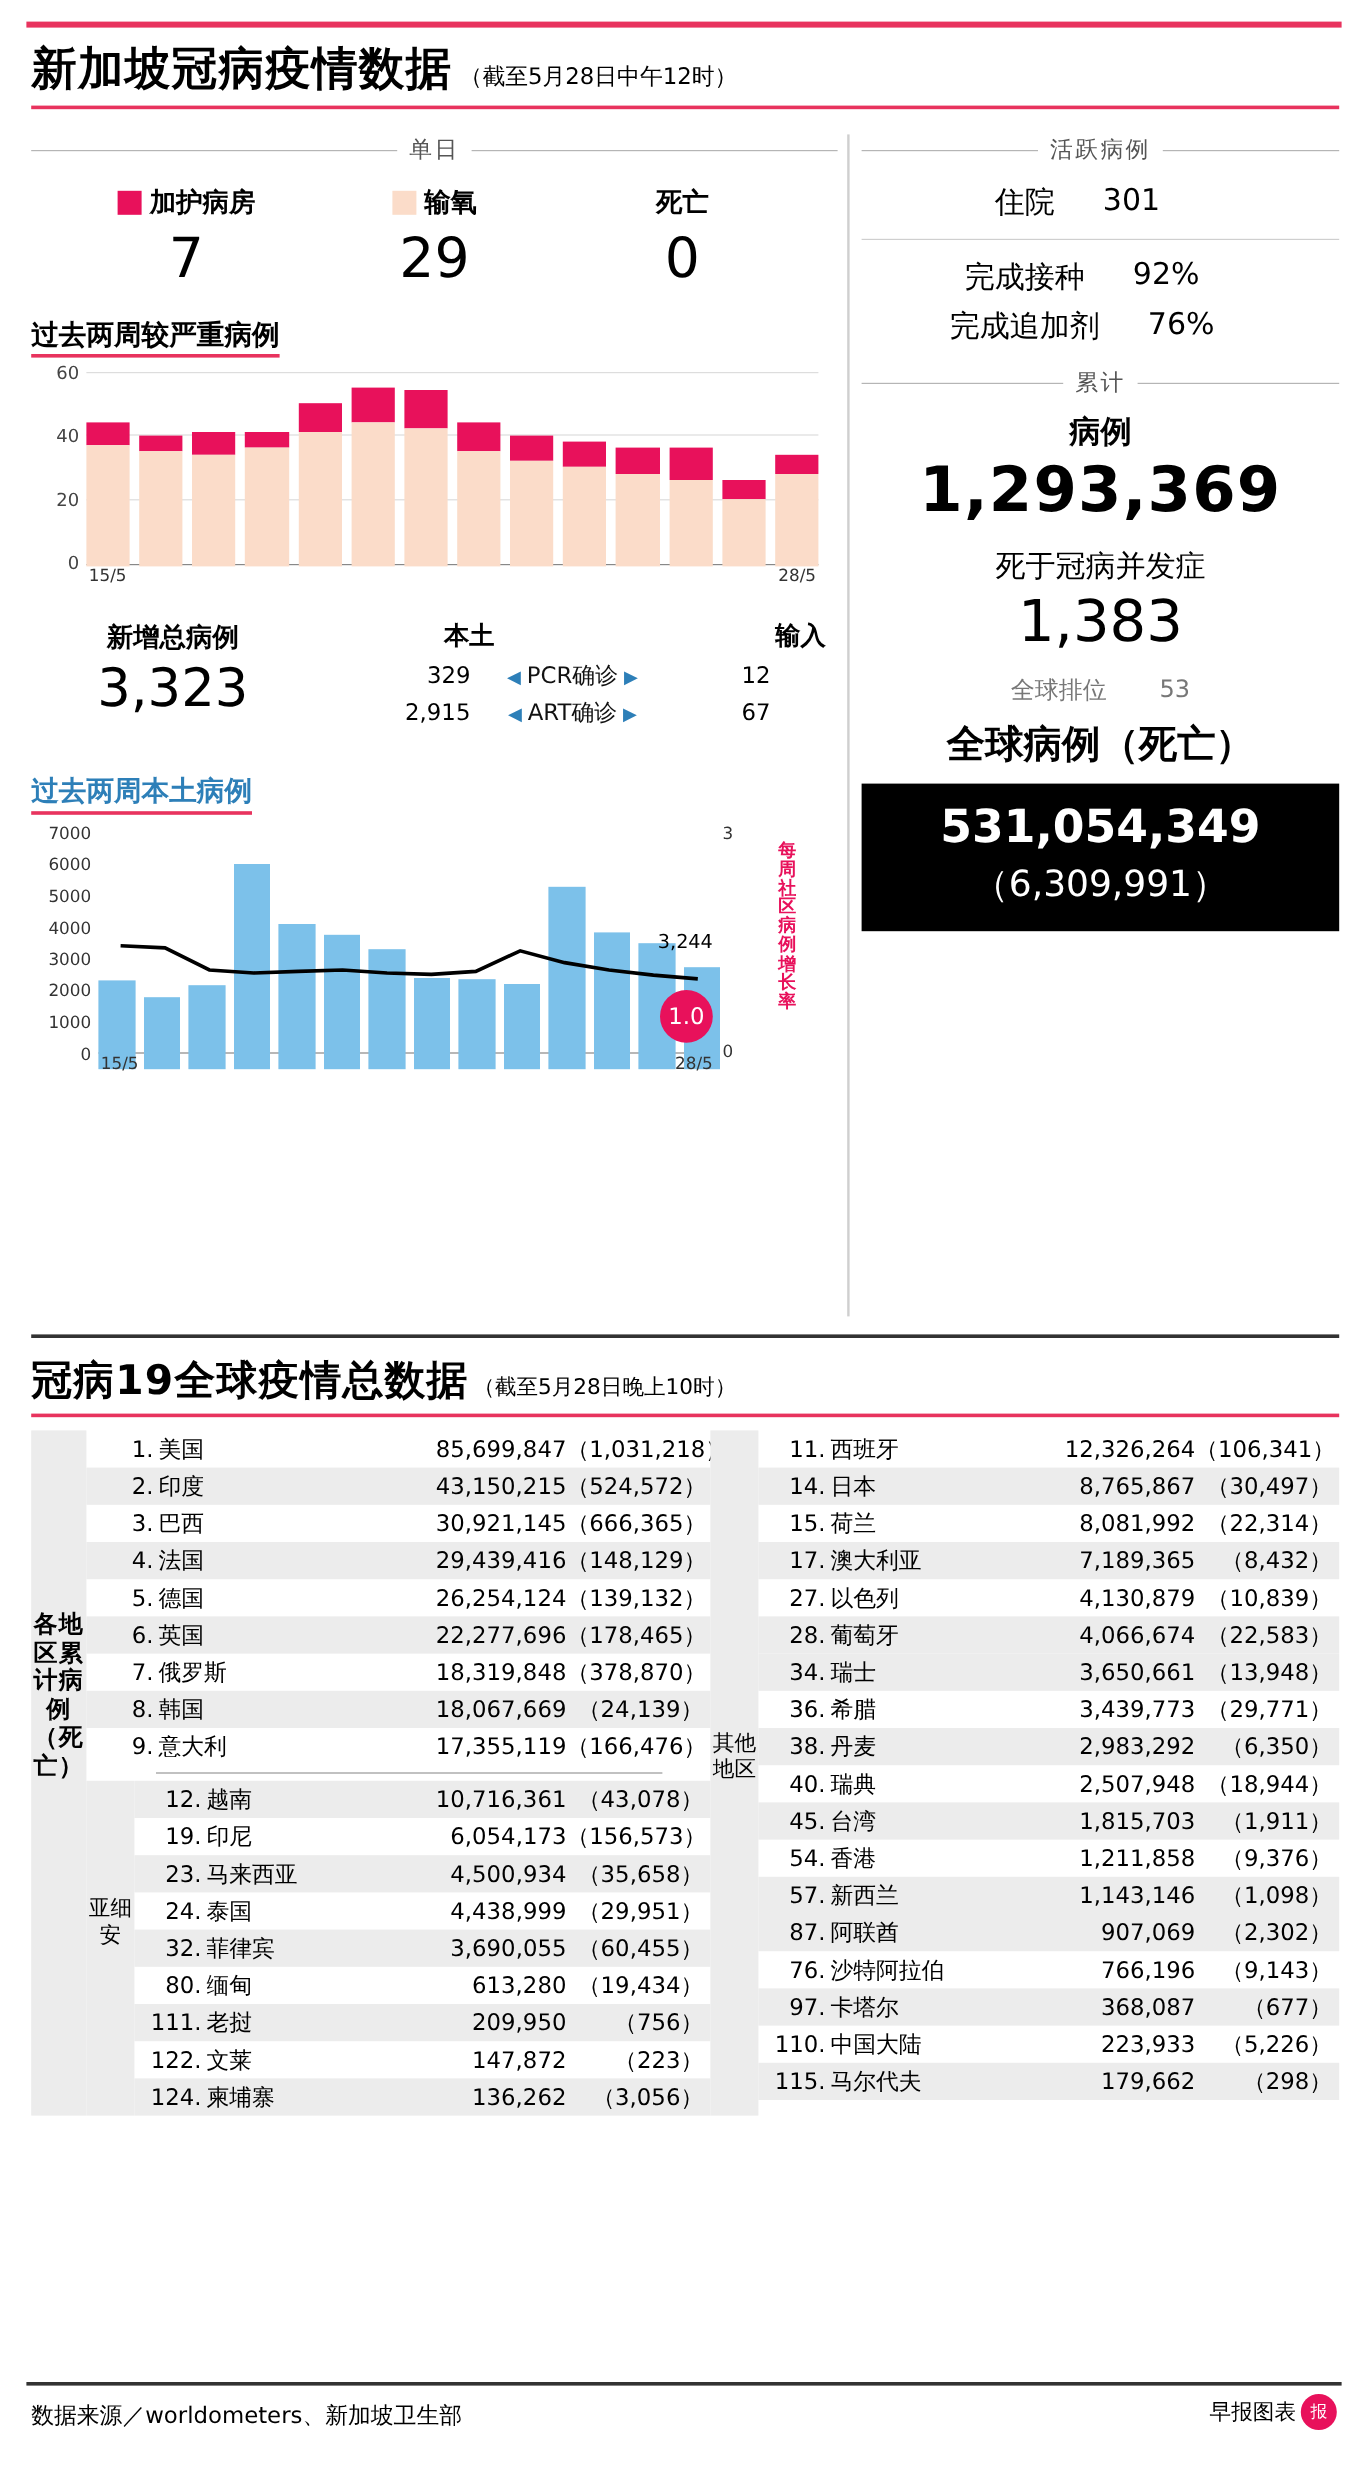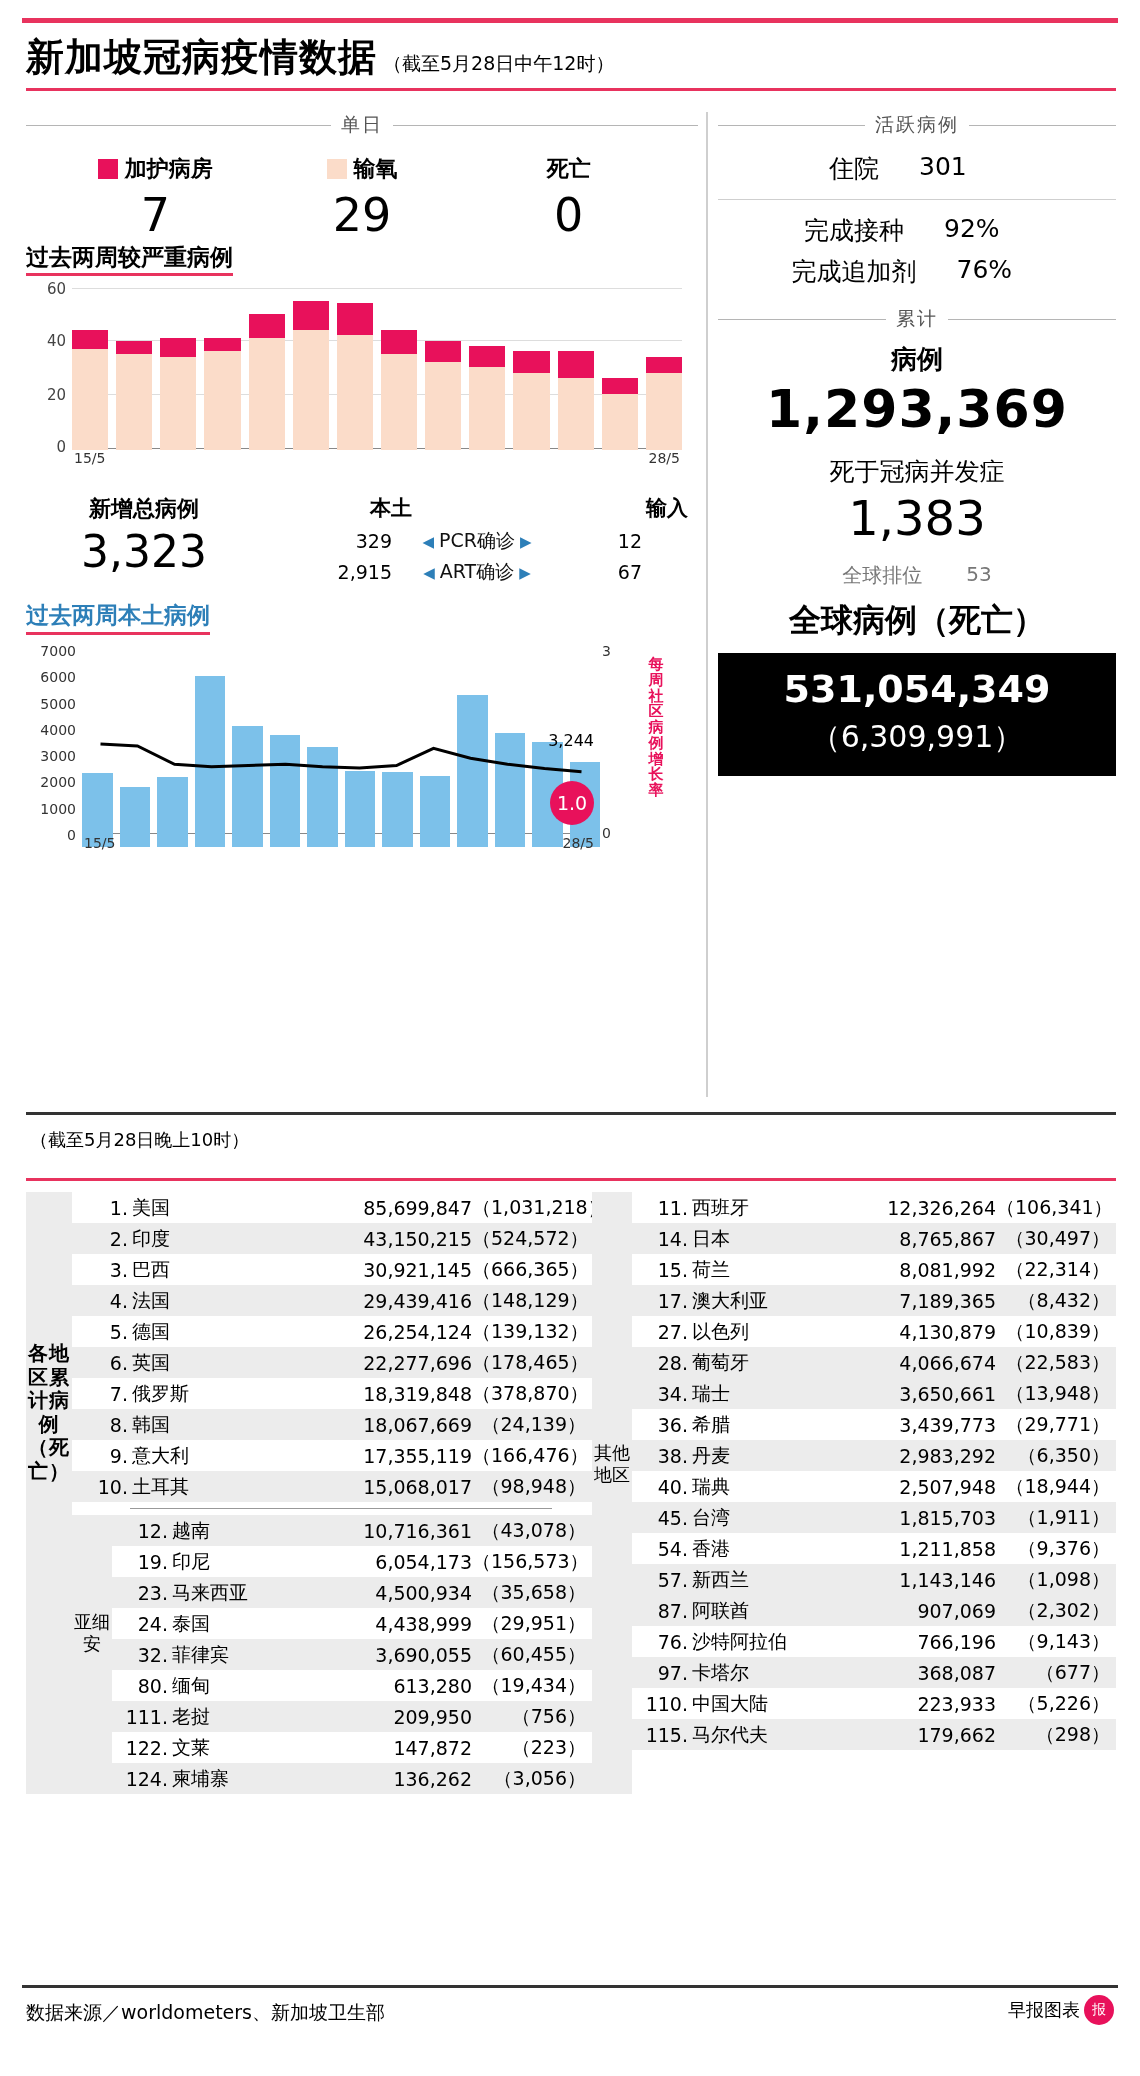--- a/index.html
+++ b/index.html
@@ -38,21 +38,21 @@
   .label-band .txt { font-size:19px; color:#555; letter-spacing:2px; }
 
   .legend-row { display:flex; align-items:flex-start; justify-content:space-between; margin-top:16px; padding:0 26px; }
   .legend-item { text-align:center; flex:1; }
   .legend-key { display:flex; align-items:center; justify-content:center; gap:7px; font-size:22px; font-weight:bold; }
   .swatch { width:20px; height:20px; display:inline-block; }
   .sw-icu { background:#e8115b; }
   .sw-oxy { background:#fbdcc9; }
   .big-num { font-size:46px; margin-top:4px; font-weight:normal; }
 
-  .sect-title { font-size:23px; font-weight:bold; margin-top:0; }
+  .sect-title { font-size:23px; font-weight:bold; margin-top:22px; }
   .sect-title.pink { color:#2d7fb8; border-bottom:3px solid #e8335e; display:inline-block; padding-bottom:1px; }
 
   
   .chart1 { position:relative; width:660px; height:190px; margin-top:10px; }
   .c1-plot { position:absolute; left:46px; top:4px; right:4px; bottom:26px; }
   .c1-bars { position:absolute; left:0; right:0; bottom:0; top:0; display:flex; align-items:flex-end; gap:8px; }
   .c1-bar { flex:1; display:flex; flex-direction:column; justify-content:flex-end; }
   .c1-icu { background:#e8115b; }
   .c1-oxy { background:#fbdcc9; }
   .c1-ylab { position:absolute; left:0; width:40px; text-align:right; font-size:15px; color:#444; }
@@ -359,20 +359,21 @@
     </div>
     <div class="r-global-lbl">全球病例（死亡）</div>
     <div class="blackbox">
       <div class="n1">531,054,349</div>
       <div class="n2">（6,309,991）</div>
     </div>
   </div>
 
   <div class="sep" style="left:26px; top:1112px; width:1090px; height:3px; background:#333;"></div>
   <div class="hdr2">
+    <div class="hdr2-title">冠病19全球疫情总数据</div>
     <div class="hdr2-sub">（截至5月28日晚上10时）</div>
   </div>
   <div class="sep" style="left:26px; top:1178px; width:1090px; height:3px;"></div>
 
   <div class="tbl-wrap">
     <div class="side-label">各地区累计病例（死亡）</div>
     <div class="col-box">
       <div class="rows" id="left-top-rows">
           <div class="row">
             <div class="rank">1.</div>
@@ -420,26 +421,20 @@
             <div class="rank">8.</div>
             <div class="name">韩国</div>
             <div class="cases">18,067,669</div>
             <div class="deaths">（24,139）</div>
           </div>
           <div class="row">
             <div class="rank">9.</div>
             <div class="name">意大利</div>
             <div class="cases">17,355,119</div>
             <div class="deaths">（166,476）</div>
-          </div>
-          <div class="row alt">
-            <div class="rank">10.</div>
-            <div class="name">土耳其</div>
-            <div class="cases">15,068,017</div>
-            <div class="deaths">（98,948）</div>
           </div>
         </div>
       <div class="thin-line"></div>
       <div style="display:flex;">
         <div class="grp-label" style="padding-top:96px;">亚细安</div>
         <div class="rows" id="left-bottom-rows" style="width:480px;">
             <div class="row alt">
               <div class="rank">12.</div>
               <div class="name">越南</div>
               <div class="cases">10,716,361</div>

